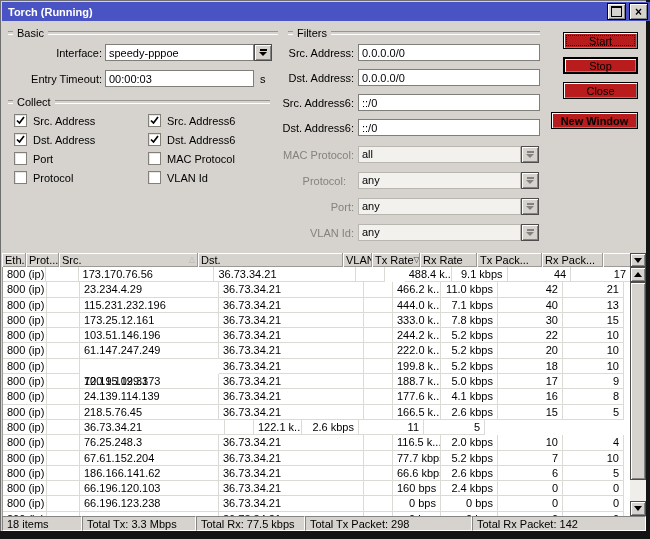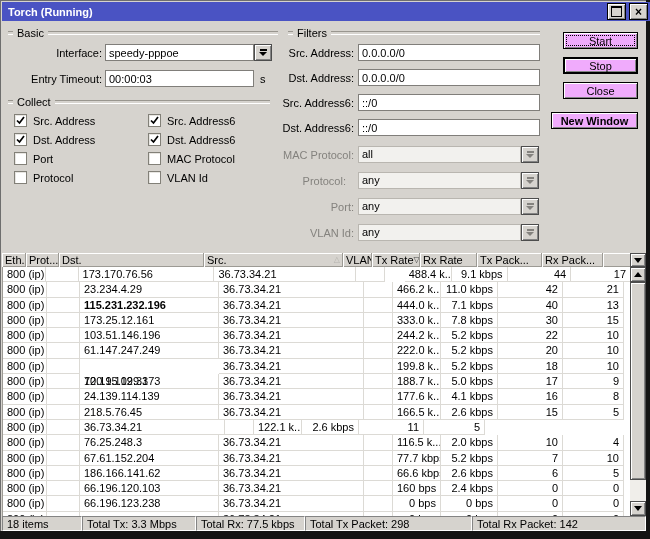--- a/index.html
+++ b/index.html
@@ -38,21 +38,21 @@
   .cg-bar{display:block;width:7px;height:2px;background:#000;margin-bottom:1px;}
   .cg-tri{display:block;width:0;height:0;border-left:4px solid transparent;border-right:4px solid transparent;border-top:4px solid #000;}
   .combo-btn.dis2 .cg-bar{background:#84827e;}
   .combo-btn.dis2 .cg-tri{border-top-color:#84827e;}
 
   .collect-grid{position:absolute;left:14px;top:111px;display:grid;grid-template-columns:134px 140px;grid-auto-rows:19px;}
   .cb-item{display:flex;align-items:center;}
   .cb{width:13px;height:13px;background:#fff;border:1px solid #828078;box-shadow:inset 1px 1px 0 #e8e6e2;
     display:flex;align-items:center;justify-content:center;margin-right:6px;box-sizing:border-box;}
 
-  .btn{position:absolute;height:17px;background:#f0abfc;border:1px solid #000;
+  .btn{position:absolute;height:17px;background:#b91c1c;border:1px solid #000;
     box-shadow:inset 1px 1px 0 #fff,inset -1px -1px 0 #848484;
     display:flex;align-items:center;justify-content:center;white-space:nowrap;box-sizing:border-box;}
   .btn.focused{outline:1px dotted #000;outline-offset:-4px;}
   .btn.defaultb{border-width:2px;}
 
   .tbl-header{position:absolute;left:2px;top:253px;width:628px;height:14px;display:flex;background:#d6d3ce;}
   .th{height:14px;background:#d6d3ce;border-right:1px solid #9c9a94;
     box-shadow:inset 1px 1px 0 #fff,inset 0 -1px 0 #9c9a94;
     padding:0 2px 0 3px;white-space:nowrap;overflow:hidden;display:flex;align-items:center;box-sizing:border-box;}
   .th.fill{flex:1;border-right:none;}
@@ -223,26 +223,26 @@
       <div class="btn" style="left: 551px; top: 112px; width: 87px; font-weight: bold;">New Window</div>
     </div>
 
   <div class="tbl-header" id="tbl-header">
       <div class="th" style="width: 24px;">
         <span>Eth. ...</span>
       </div>
       <div class="th" style="width: 33px;">
         <span>Prot...</span>
       </div>
-      <div class="th" style="width: 145px;">
-        <span>Dst.</span>
-      </div>
       <div class="th" style="width: 139px;">
         <span>Src.</span>
         <span class="sort-g sort-asc">△</span>
+      </div>
+      <div class="th" style="width: 145px;">
+        <span>Dst.</span>
       </div>
       <div class="th" style="width: 29px;">
         <span>VLAN Id</span>
       </div>
       <div class="th" style="width: 48px;">
         <span>Tx Rate</span>
         <span class="sort-g sort-desc">▽</span>
       </div>
       <div class="th" style="width: 57px;">
         <span>Rx Rate</span>
@@ -277,21 +277,21 @@
         <div class="td" style="width: 145px;">36.73.34.21</div>
         <div class="td" style="width: 29px;"></div>
         <div class="td num" style="width: 48px;">466.2 k...</div>
         <div class="td num" style="width: 57px;">11.0 kbps</div>
         <div class="td num" style="width: 65px;">42</div>
         <div class="td num" style="width: 61px;">21</div>
       </div>
       <div class="tr">
         <div class="td" style="width: 44px;">800 (ip)</div>
         <div class="td" style="width: 33px;"></div>
-        <div class="td" style="width: 139px; font-weight: bold;">115.231.232.196</div>
+        <div class="td" style="width: 139px;">115.231.232.196</div>
         <div class="td" style="width: 145px;">36.73.34.21</div>
         <div class="td" style="width: 29px;"></div>
         <div class="td num" style="width: 48px;">444.0 k...</div>
         <div class="td num" style="width: 57px;">7.1 kbps</div>
         <div class="td num" style="width: 65px;">40</div>
         <div class="td num" style="width: 61px;">13</div>
       </div>
       <div class="tr">
         <div class="td" style="width: 44px;">800 (ip)</div>
         <div class="td" style="width: 33px;"></div>

